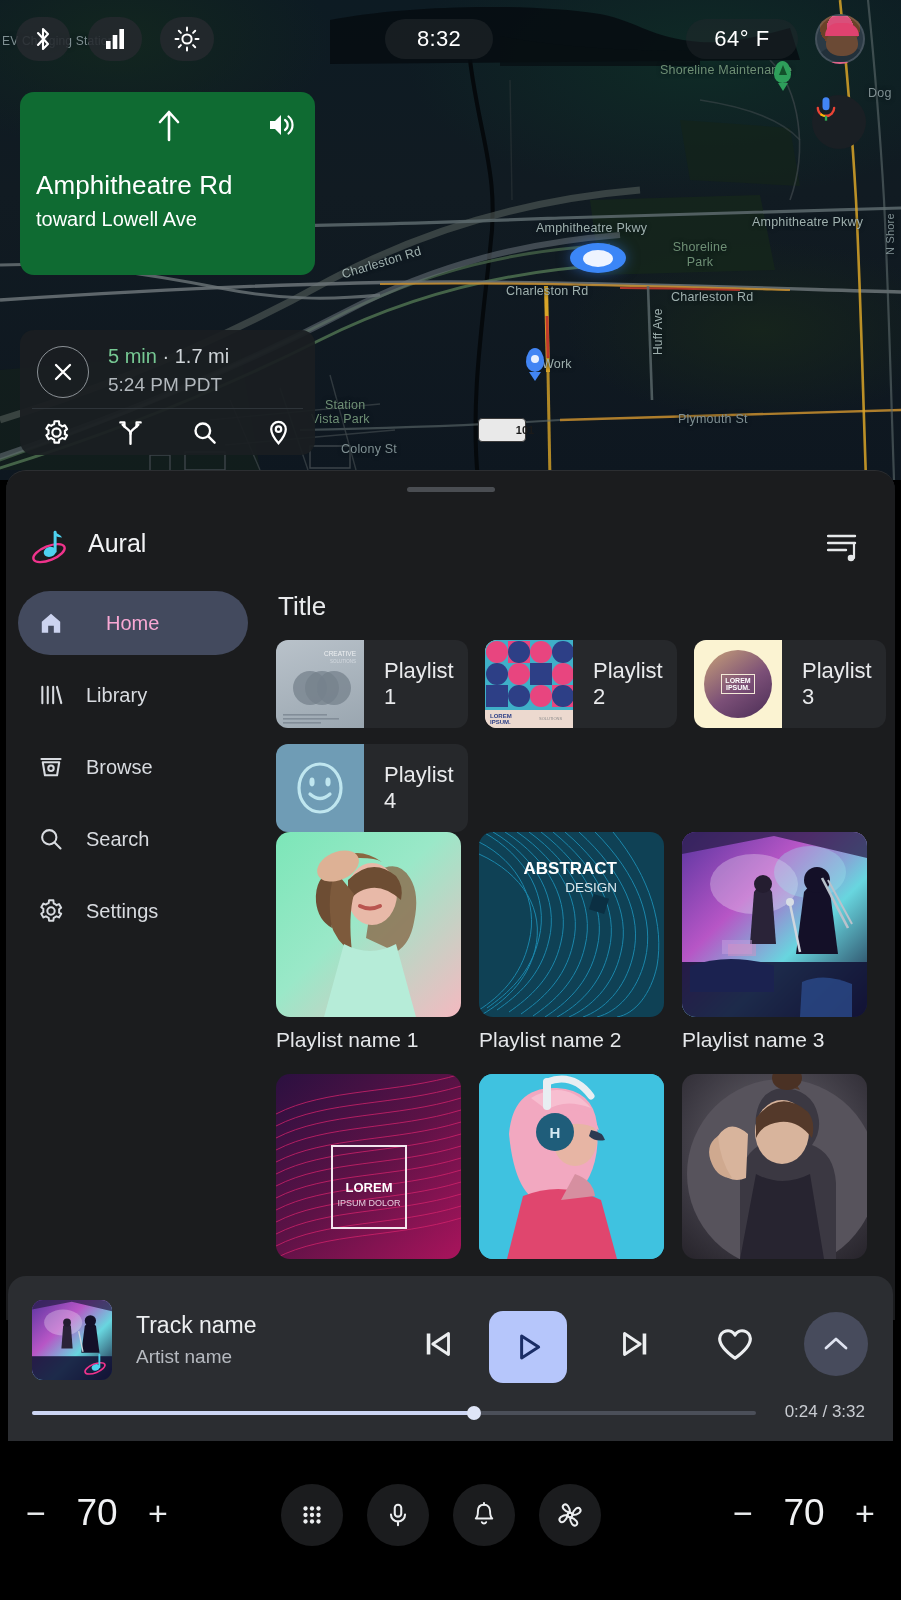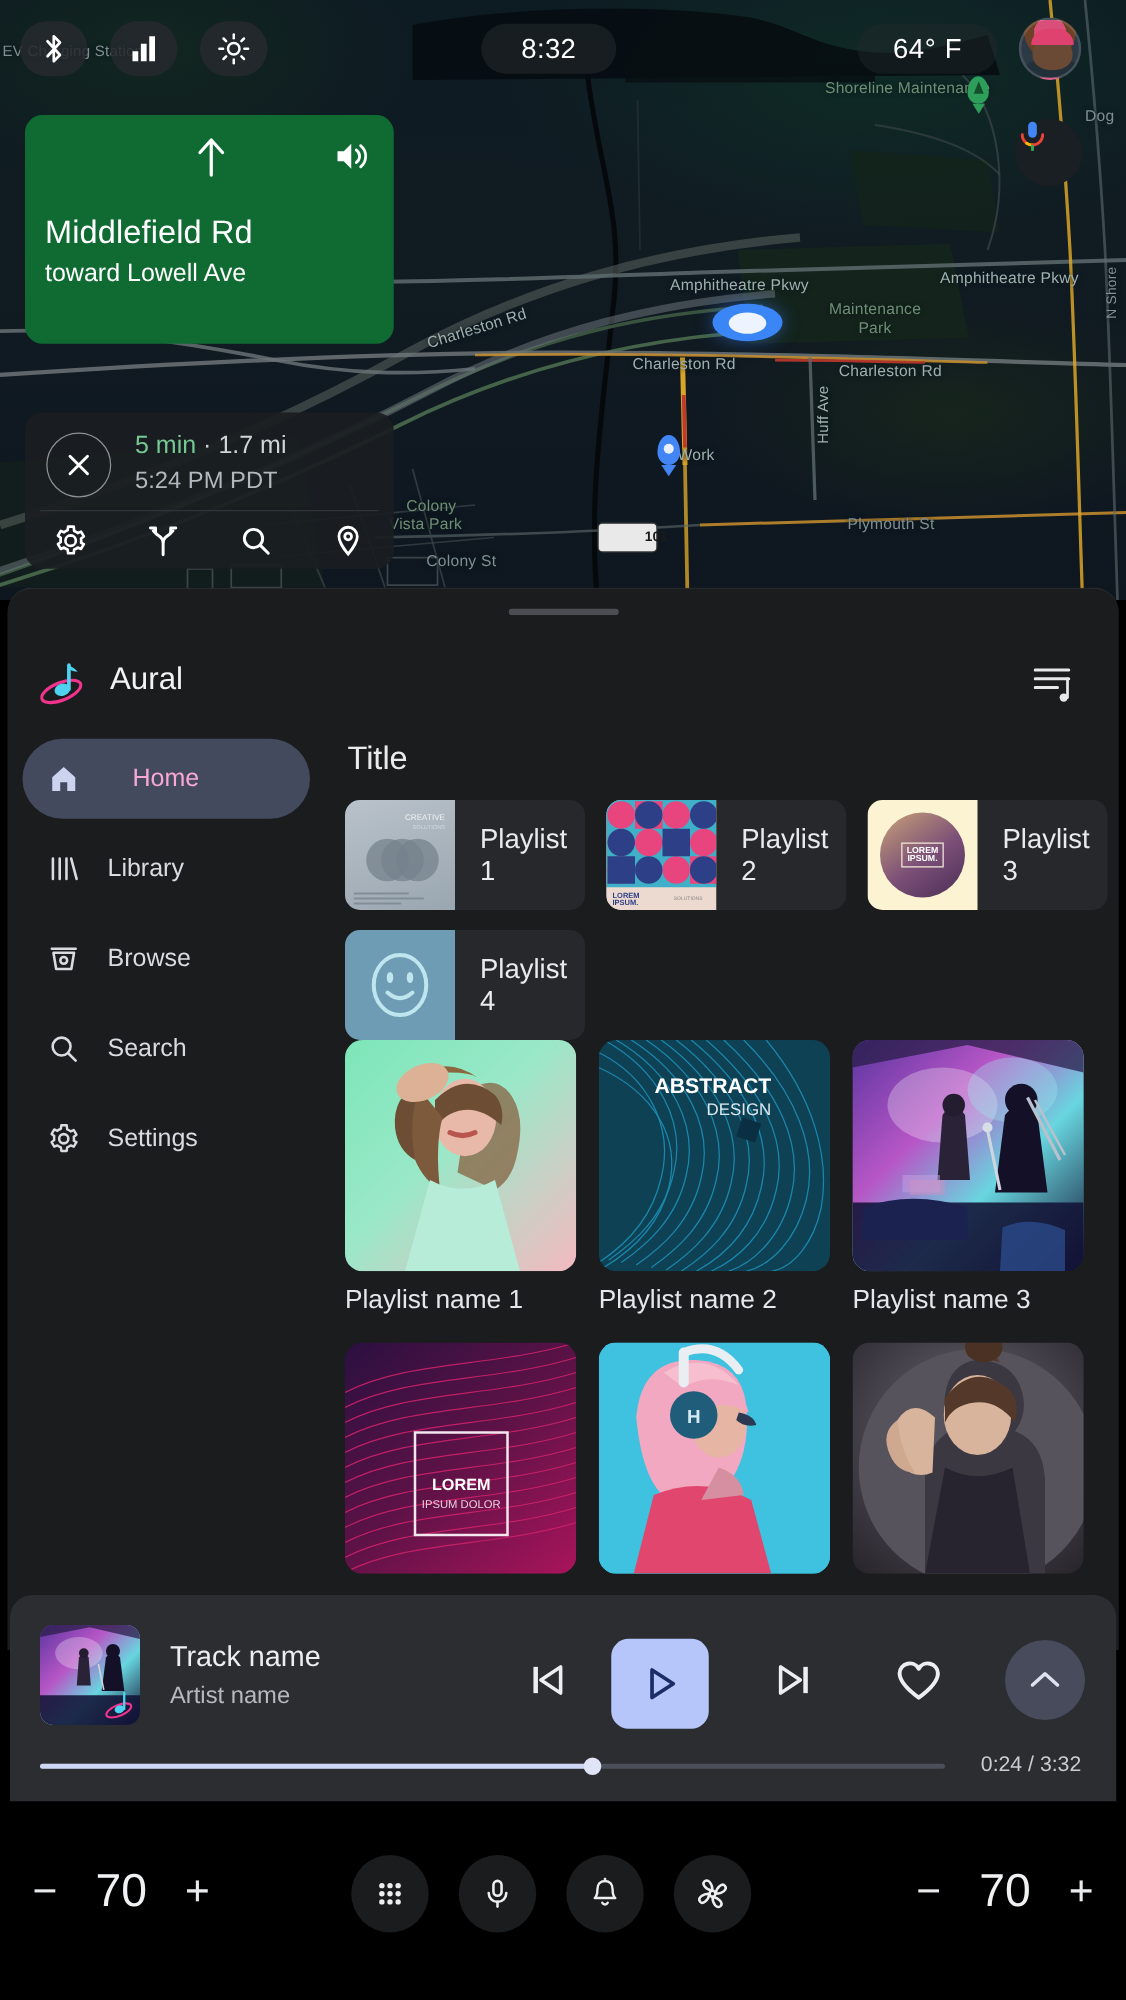--- a/index.html
+++ b/index.html
@@ -271,25 +271,25 @@
 
       <path d="M330 20 C400 6, 520 2, 600 14 C640 22, 650 38, 700 42 C730 44, 760 36, 790 28 L800 60 L330 64 Z" fill="#060c10" opacity="0.85"></path>
       <path d="M500 36 C560 48, 640 52, 700 50 L700 66 L500 66 Z" fill="#080f13" opacity="0.8"></path>
     </svg>
 
     <div class="maplabel dim" style="left:2px;   top:34px;  font-size:12px;">EV Charging Station</div>
     <div class="maplabel park" style="left:660px; top:63px;">Shoreline Maintenance</div>
     <div class="maplabel dim" style="left:868px; top:86px;">Dog</div>
     <div class="maplabel" style="left:536px; top:221px;">Amphitheatre Pkwy</div>
     <div class="maplabel" style="left:752px; top:215px;">Amphitheatre Pkwy</div>
-    <div class="maplabel park" style="left:660px; top:240px; text-align:center; width:80px; white-space:normal; line-height:1.2;">Maintenance Park</div>
+    <div class="maplabel park" style="left:660px; top:240px; text-align:center; width:80px; white-space:normal; line-height:1.2;">Shoreline Park</div>
     <div class="maplabel" style="left:506px; top:284px;">Charleston Rd</div>
     <div class="maplabel" style="left:671px; top:290px;">Charleston Rd</div>
     <div class="maplabel" style="left:542px; top:357px;">Work</div>
-    <div class="maplabel park" style="left:325px; top:398px;">Colony</div>
+    <div class="maplabel park" style="left:325px; top:398px;">Station</div>
     <div class="maplabel park" style="left:311px; top:412px;">Vista Park</div>
     <div class="maplabel dim" style="left:341px; top:442px;">Colony St</div>
     <div class="maplabel dim" style="left:678px; top:412px;">Plymouth St</div>
     <div class="maplabel rot-17" style="left:340px; top:268px;">Charleston Rd</div>
     <div class="maplabel rot-90" style="left:651px; top:355px; font-size:12px;">Huff Ave</div>
     <div class="maplabel rot-90 dim" style="left:884px; top:255px; font-size:11px;">N Shore</div>
 
     <div class="shield" style="left:478px; top:418px;">101</div>
     <div class="puck" style="left:570px; top:243px;">
         <div class="inner"></div>
@@ -351,21 +351,21 @@
 
   <div class="navcard">
     <svg width="30" height="34" viewBox="0 0 30 34" style="position:absolute;left:134px;top:16px;">
       <path d="M15 32 L15 5 M6 14 L15 4 L24 14" stroke="#fff" stroke-width="2.6" fill="none" stroke-linecap="round" stroke-linejoin="round"></path>
     </svg>
     <svg width="30" height="26" viewBox="0 0 30 26" style="position:absolute;right:18px;top:20px;">
       <path d="M3 9 L8 9 L14 3 L14 23 L8 17 L3 17 Z" fill="#fff"></path>
       <path d="M18 8 a6 6 0 0 1 0 10" stroke="#fff" stroke-width="2.2" fill="none" stroke-linecap="round"></path>
       <path d="M21.5 4.5 a11 11 0 0 1 0 17" stroke="#fff" stroke-width="2.2" fill="none" stroke-linecap="round"></path>
     </svg>
-    <div class="nv-street">Middlefield Rd</div>
+    <div class="nv-street">Amphitheatre Rd</div>
     <div class="nv-toward">toward Lowell Ave</div>
   </div>
 
   <div class="etacard">
     <div class="xbtn">
       <svg width="24" height="24" viewBox="0 0 24 24">
         <path d="M5 5 L19 19 M19 5 L5 19" stroke="#fff" stroke-width="2.3" stroke-linecap="round"></path>
       </svg>
     </div>
     <div class="eta-line1">

